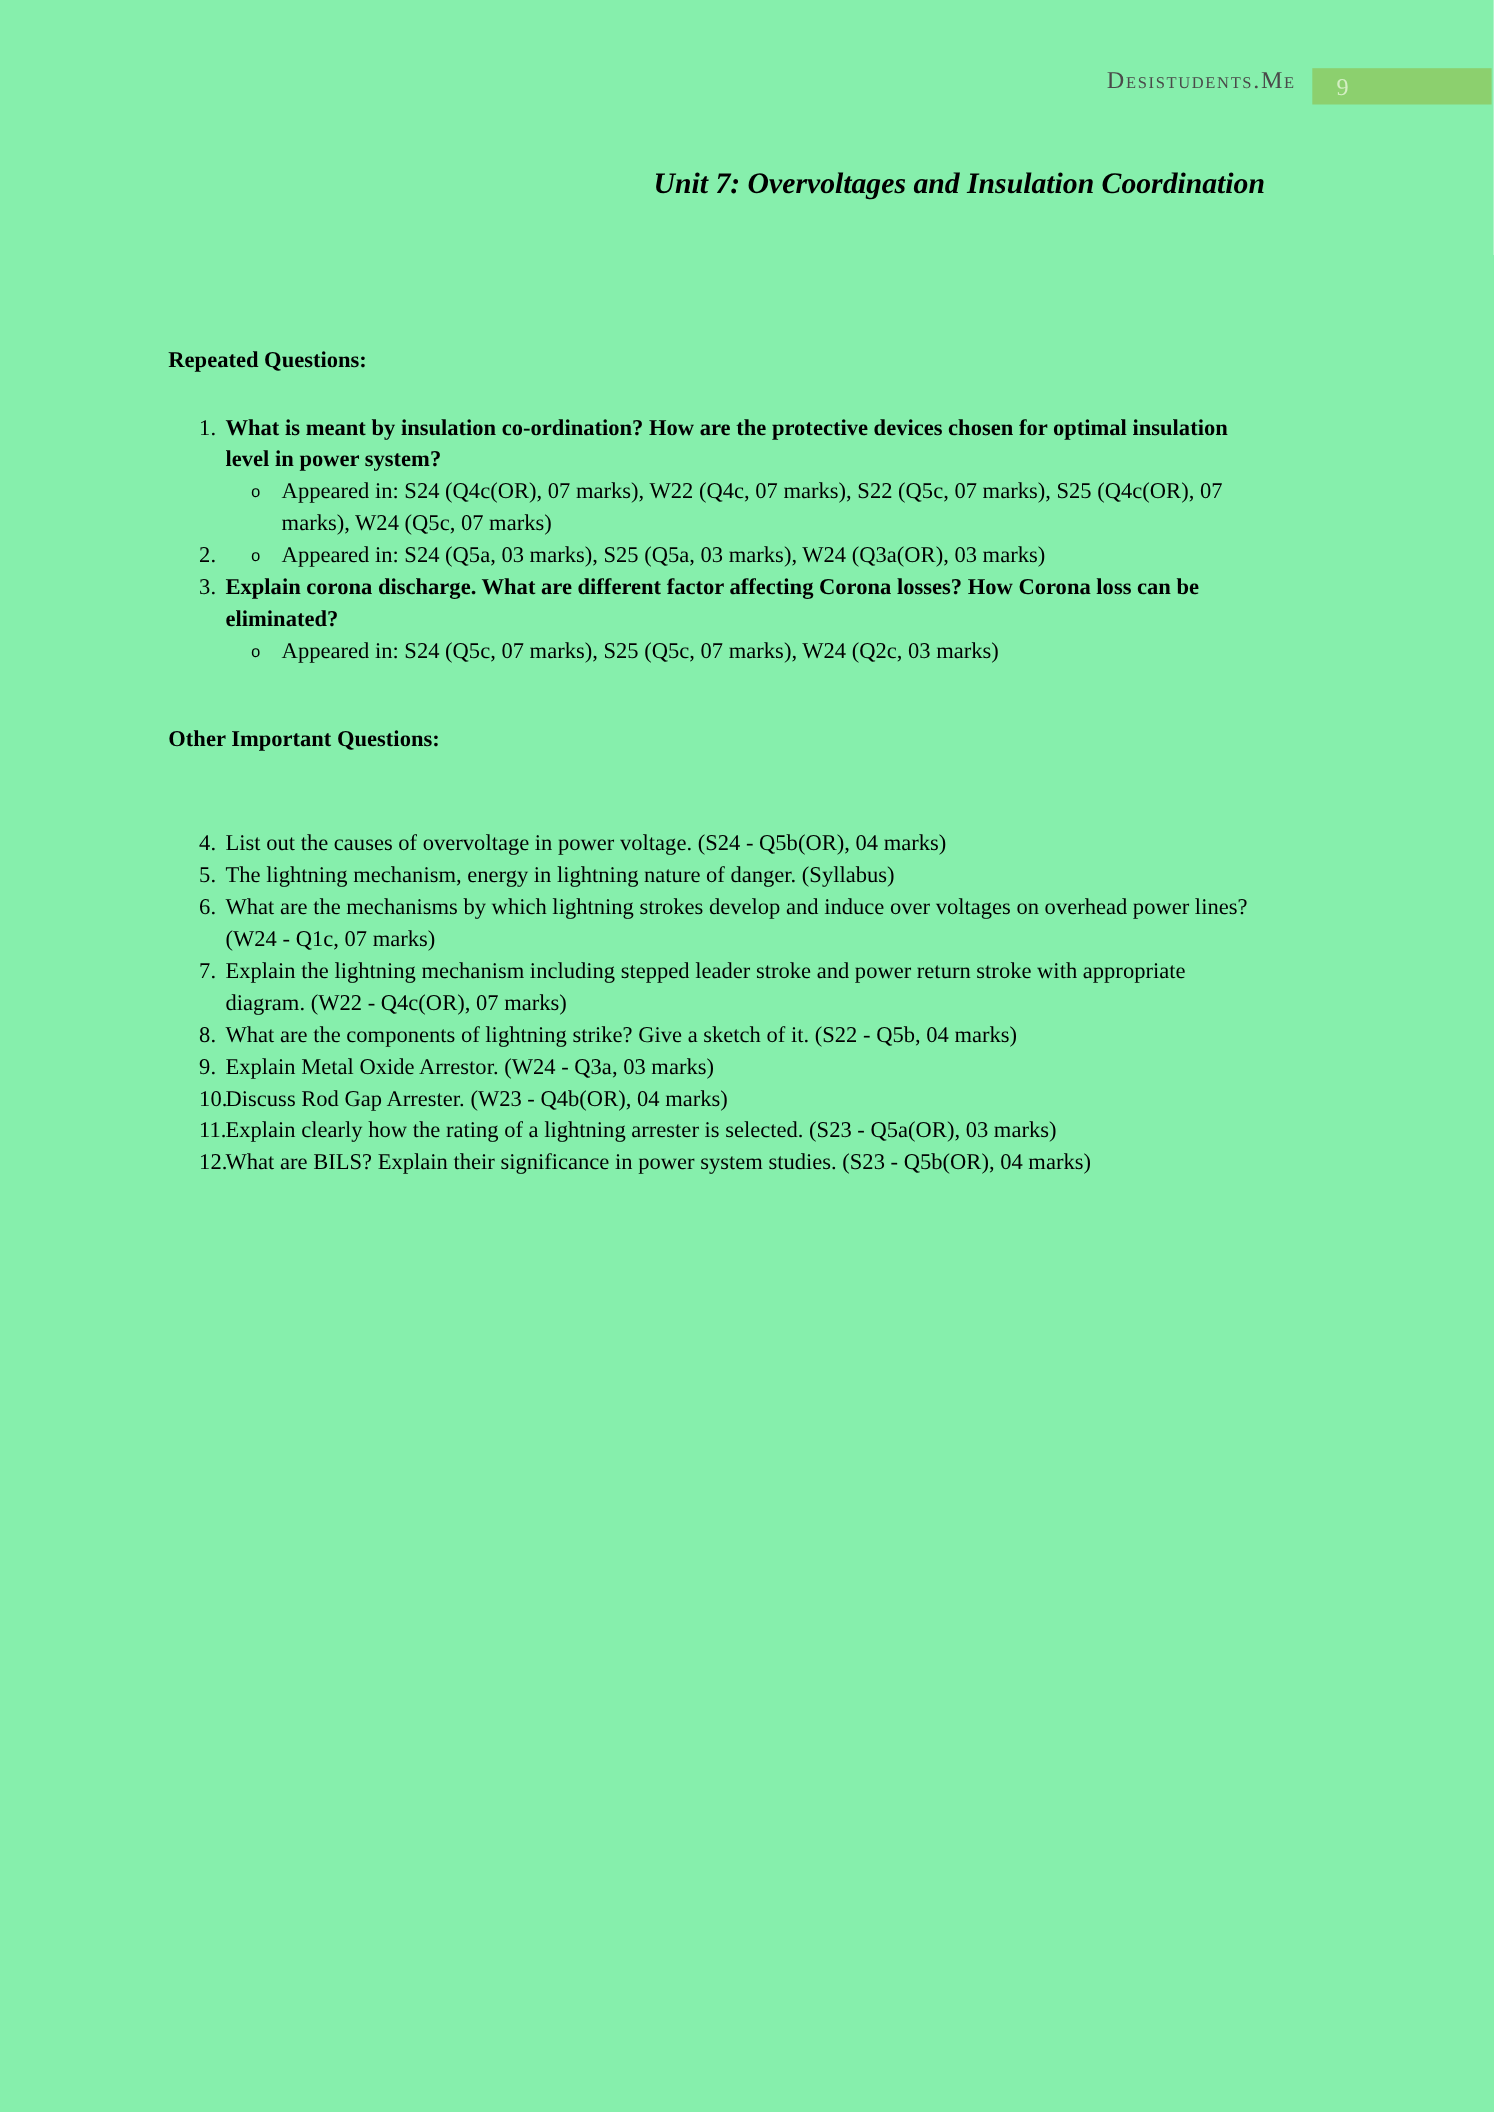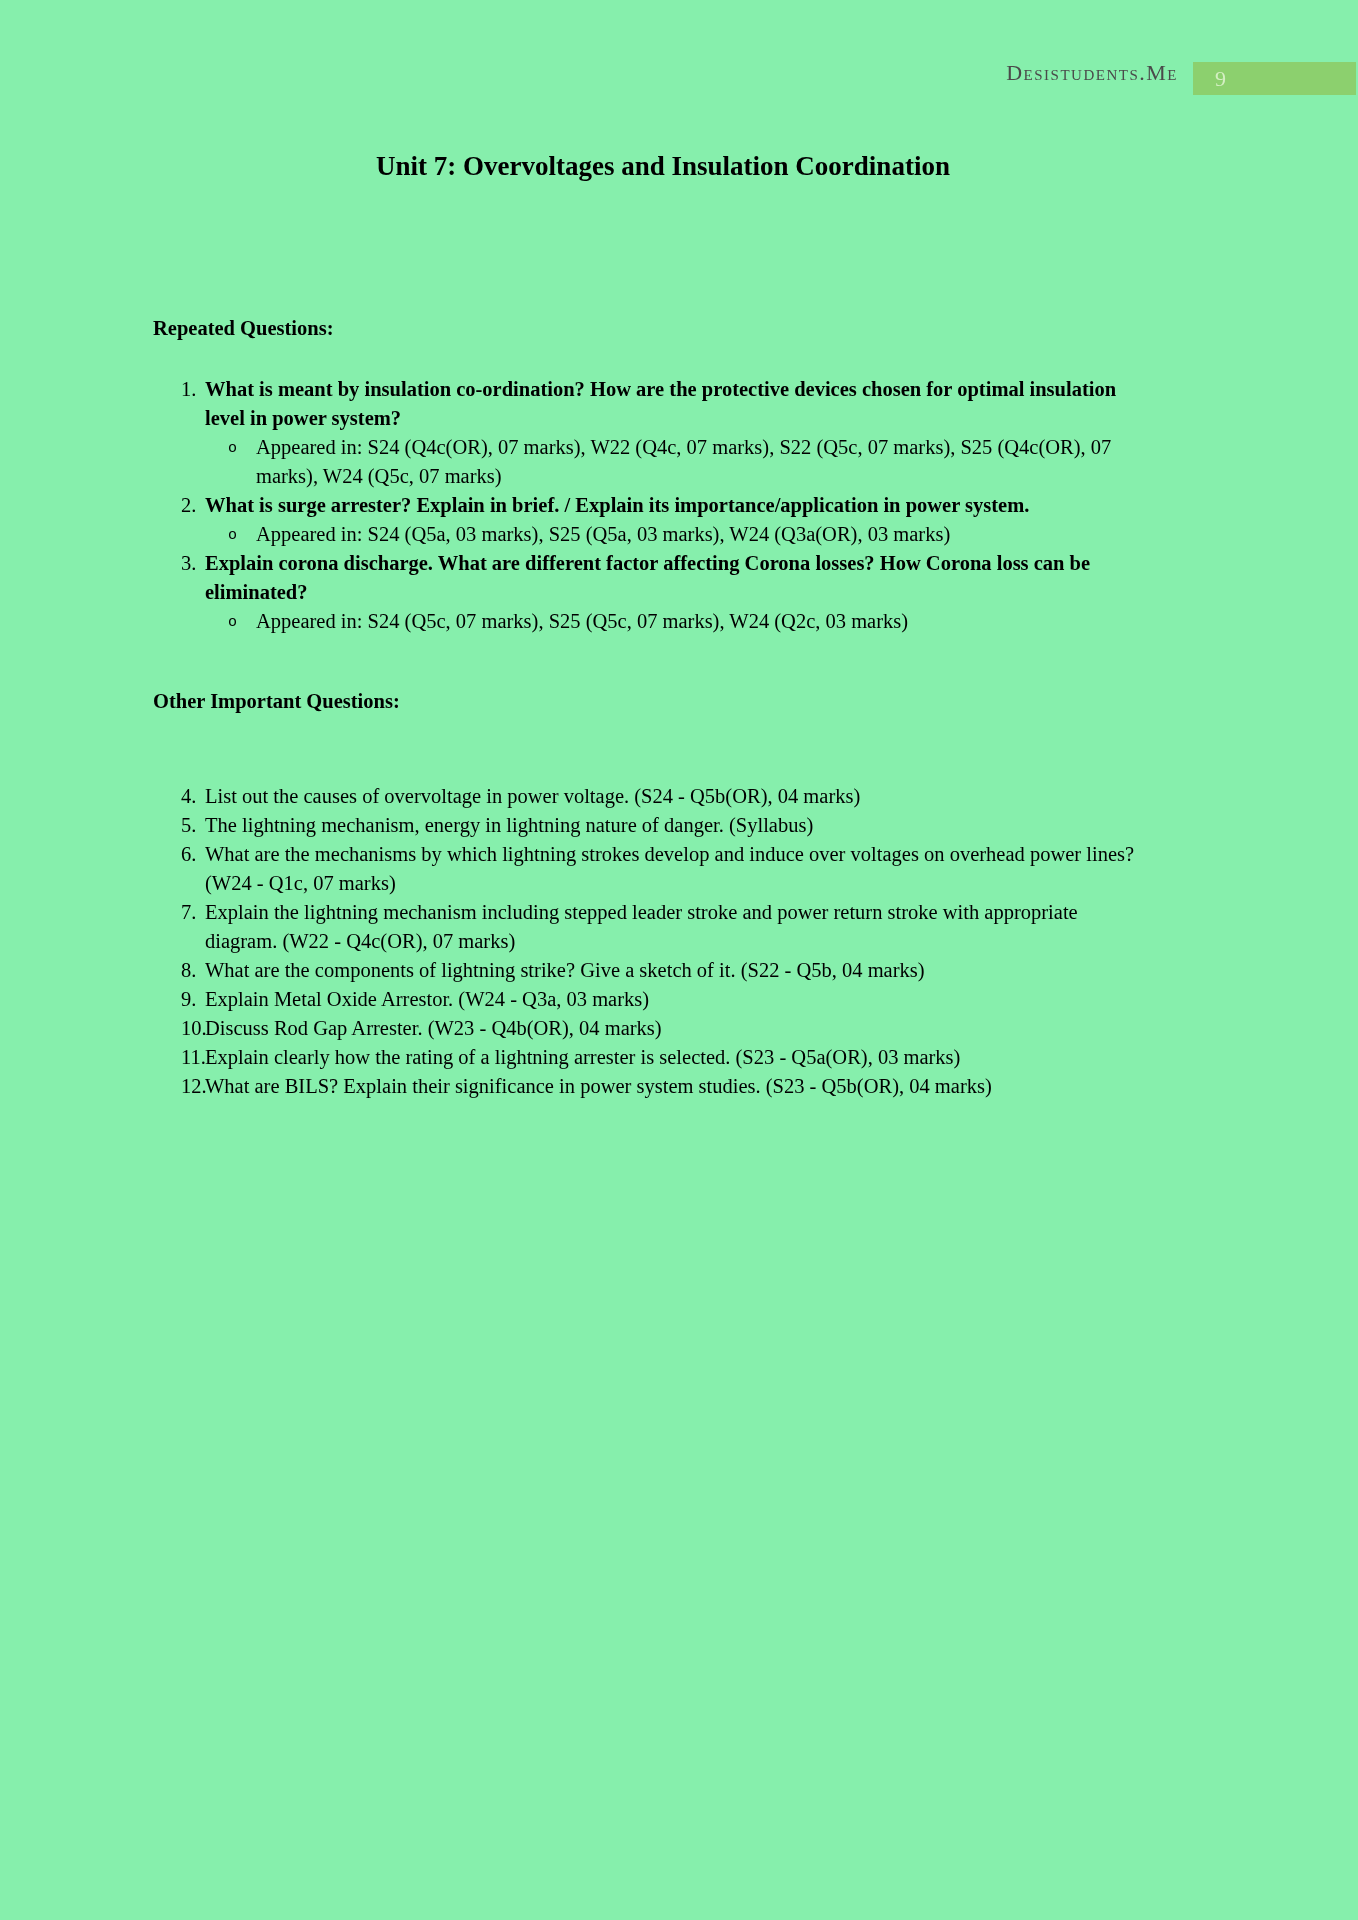--- a/index.html
+++ b/index.html
@@ -35,26 +35,27 @@
     display: inline-block;
     padding-left: 22px;
     line-height: 33px;
     font-size: 22px;
     color: #d4efc3;
   }
   
   .title {
     position: absolute;
     top: 151px;
-    left: 148px;
+    left: 120px;
     width: 1030px;
     margin: 0;
-    text-align: center;
+    text-align: right;
     font-size: 27px;
     font-weight: bold;
+    font-style: italic;
   }
   
   .content {
     position: absolute;
     top: 297px;
     left: 136px;
     width: 1030px;
     font-size: 20.5px;
     line-height: 29px;
   }
@@ -113,21 +114,20 @@
     <ol class="qlist">
       <li class="qi">
         <span class="n">1.</span>
         <div class="qt">What is meant by insulation co-ordination? How are the protective devices chosen for optimal insulation level in power system?</div>
         <div class="sub">
           <span class="blt">o</span><span class="al">Appeared in: </span><strong class="ar">S24 (Q4c(OR), 07 marks), W22 (Q4c, 07 marks), S22 (Q5c, 07 marks), S25 (Q4c(OR), 07 marks), W24 (Q5c, 07 marks)</strong>
         </div>
       </li>
       <li class="qi">
         <span class="n">2.</span>
-        <div class="qt">What is surge arrester? Explain in brief. / Explain its importance/application in power system.</div>
         <div class="sub">
           <span class="blt">o</span><span class="al">Appeared in: </span><strong class="ar">S24 (Q5a, 03 marks), S25 (Q5a, 03 marks), W24 (Q3a(OR), 03 marks)</strong>
         </div>
       </li>
       <li class="qi">
         <span class="n">3.</span>
         <div class="qt">Explain corona discharge. What are different factor affecting Corona losses? How Corona loss can be eliminated?</div>
         <div class="sub">
           <span class="blt">o</span><span class="al">Appeared in: </span><strong class="ar">S24 (Q5c, 07 marks), S25 (Q5c, 07 marks), W24 (Q2c, 03 marks)</strong>
         </div>

